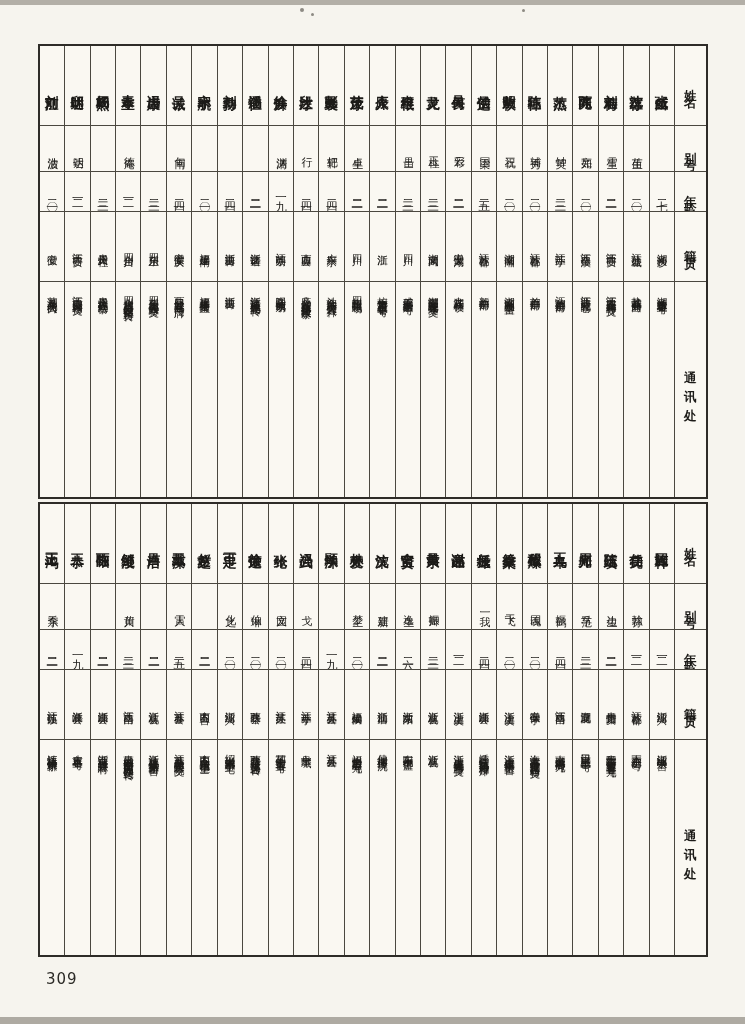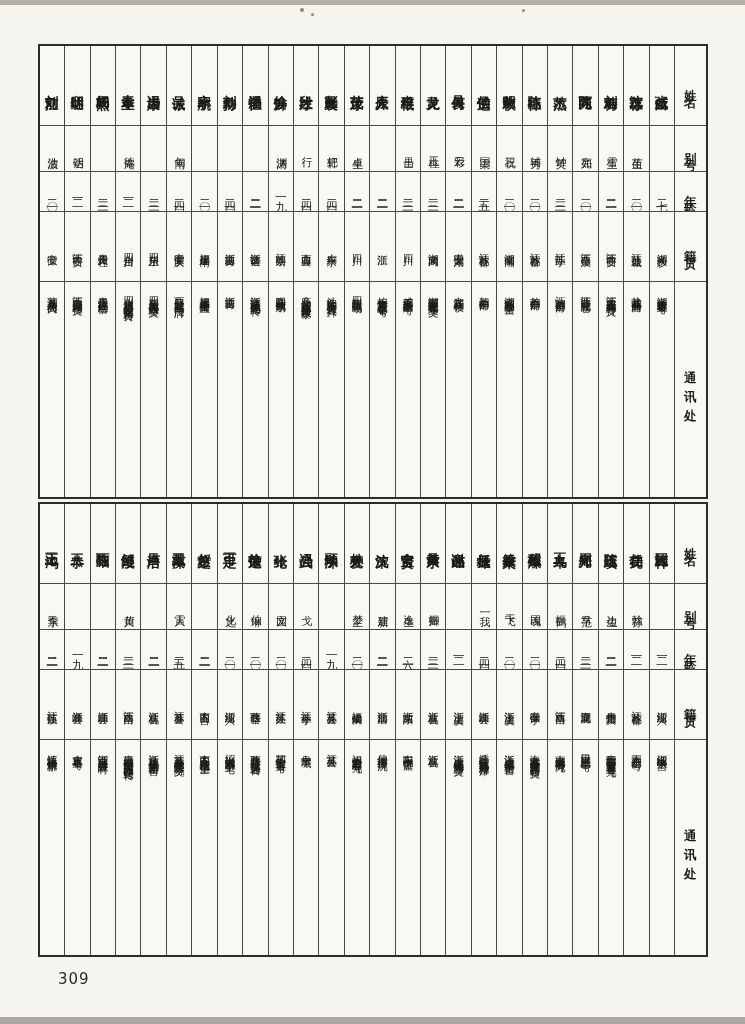--- a/index.html
+++ b/index.html
@@ -58,21 +58,21 @@
   }
   .c-addr .vtext{max-height:215px;}
 
   .hcol .cell{font-size:12.5px;font-weight:bold;}
   .hcol .vtext{letter-spacing:0.55em;}
   .hcol .c-addr{align-items:center;padding-top:0;}
   .hcol .c-addr .vtext{letter-spacing:1.5em;}
 
   .page-num{
     position:absolute;left:46px;bottom:36px;
-    font-size:15px;color:#2a2925;letter-spacing:1px;margin-left:12px;
+    font-size:15px;color:#2a2925;letter-spacing:1px;
   }
 </style>
 </head>
 <body>
 
 <div class="page">
   <div class="scan-edge top"></div>
   <div class="scan-edge bottom"></div>
   <div class="speck" style="left:300px;top:8px;width:4px;height:4px;"></div>
   <div class="speck" style="left:311px;top:13px;width:3px;height:3px;"></div>

